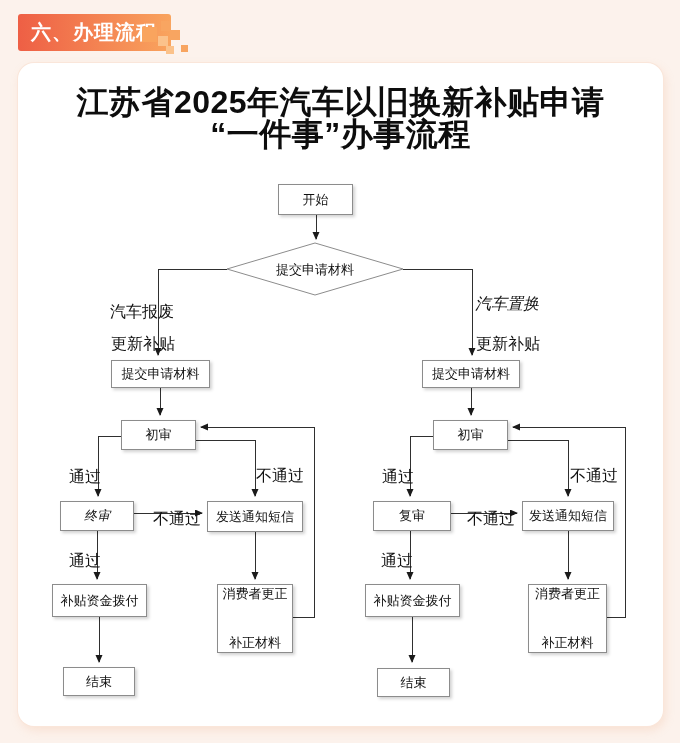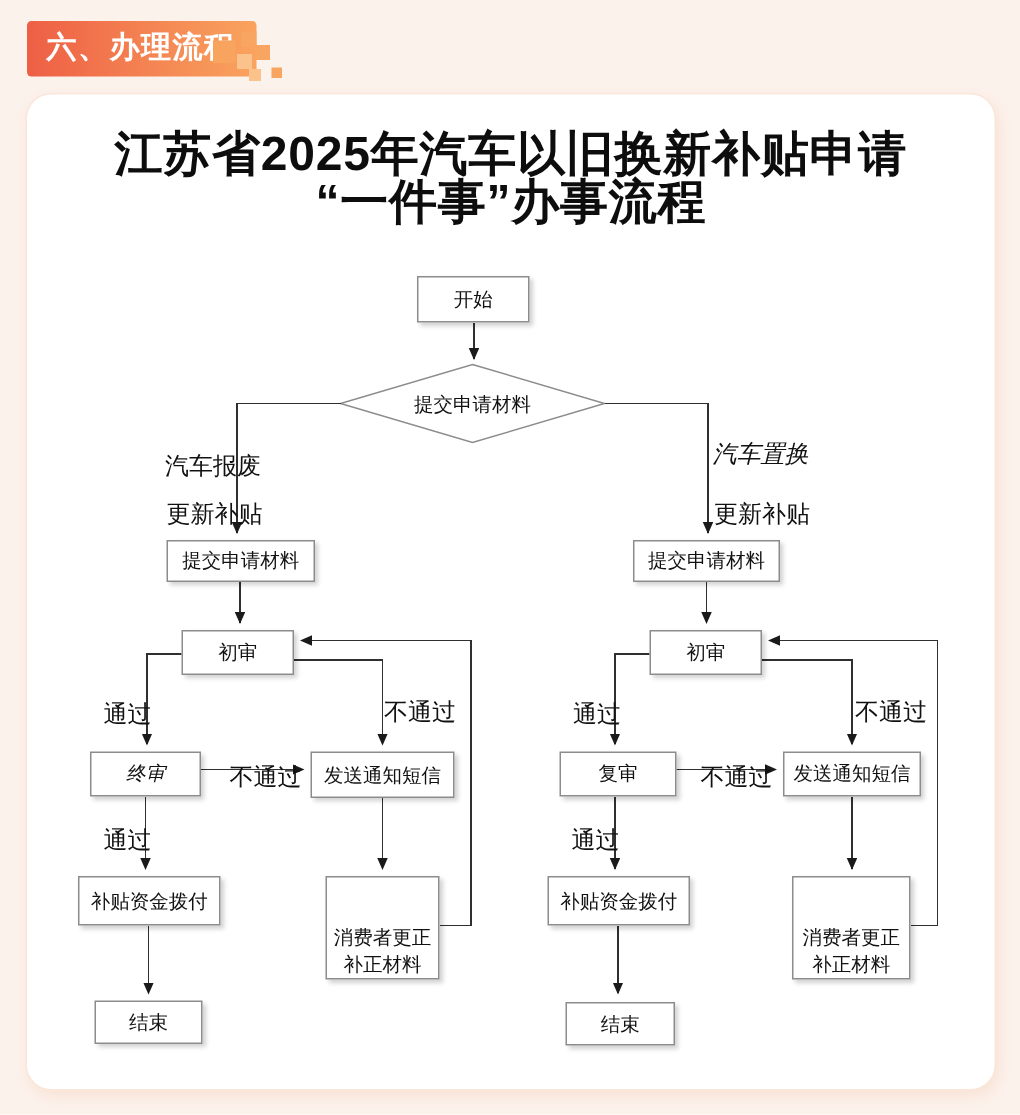--- a/index.html
+++ b/index.html
@@ -54,21 +54,21 @@
   .chart svg{position:absolute;left:0;top:0;}
 
   .node{
     position:absolute;background:#fff;
     border:1px solid var(--box-border);
     box-shadow:2px 2px 3px rgba(0,0,0,0.18);
     display:flex;align-items:center;justify-content:center;
     font-size:13px;color:var(--text);white-space:nowrap;
     box-sizing:border-box;
   }
-  .node.twoline{flex-direction:column;justify-content:flex-end;}
+  .node.twoline{flex-direction:column;justify-content:space-between;}
   .elabel{
     position:absolute;font-size:16px;line-height:14px;
     white-space:nowrap;color:var(--text);
   }
   .dlabel{
     position:absolute;font-size:13px;line-height:14px;white-space:nowrap;
     transform:translateX(-50%);color:var(--text);
   }
 </style>
 </head>

